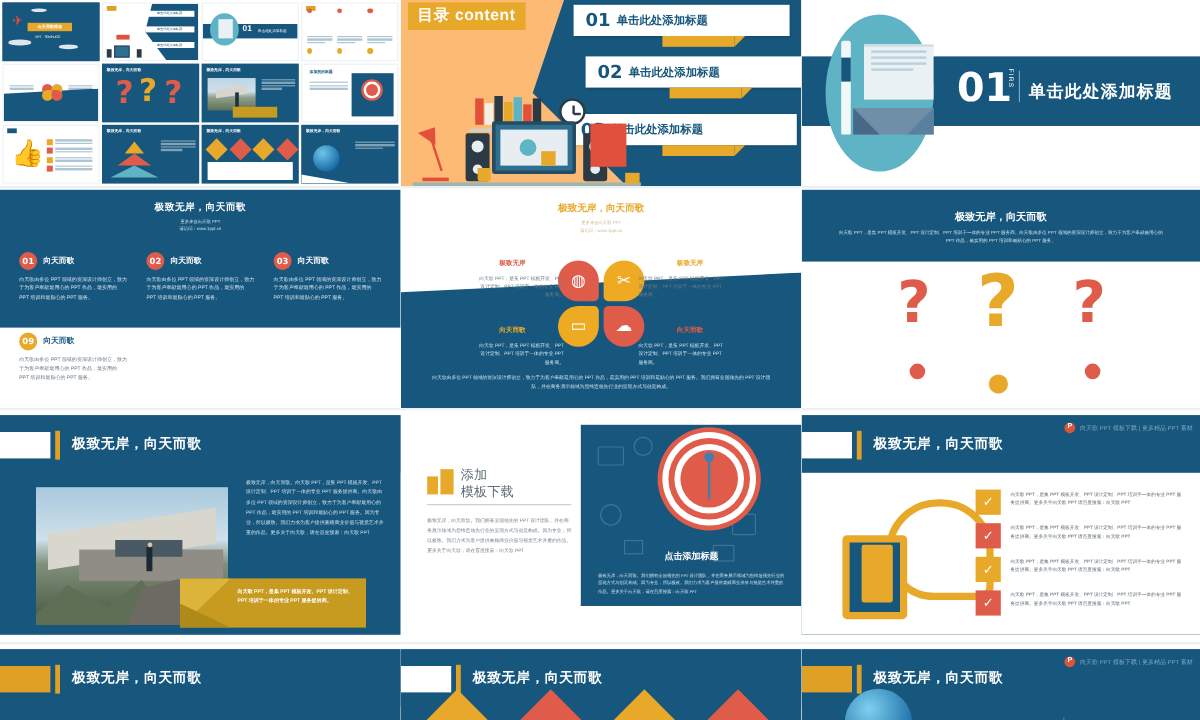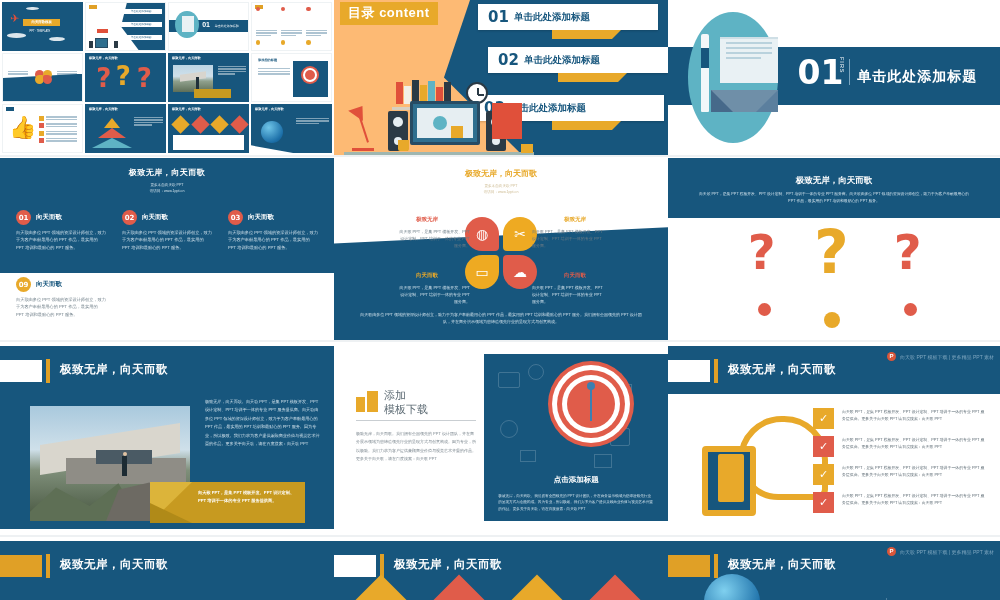--- a/index.html
+++ b/index.html
@@ -201,21 +201,21 @@
      clip-path:polygon(0 100%,18% 22%,62% 4%,100% 52%,100% 100%); }
   .c7-txt { position:absolute; left:205px; right:14px; top:52px; color:#cfe0ea; font-size:4.1px; line-height:2.05; }
   .c7-cap { position:absolute; left:150px; top:136px; width:155px; height:41px; background:#c79a20; }
   .c7-cap .fold { position:absolute; left:0; top:0; width:42px; height:41px; background:#dcb43a;
      clip-path:polygon(0 0,100% 0,0 100%); }
   .c7-cap .fold2 { position:absolute; left:0; bottom:0; width:42px; height:20px; background:#b08a18;
      clip-path:polygon(0 100%,100% 100%,0 0); }
   .c7-cap .t { position:absolute; left:48px; right:6px; top:7px; color:#fff; font-size:4.2px; line-height:1.95; font-weight:bold; }
 
   
-  .c8-right { position:absolute; right:0; top:8px; bottom:8px; width:55%; background:#17567d; }
+  .c8-right { position:absolute; right:0; top:8px; bottom:24px; width:55%; background:#17567d;font-family:Liberation Serif, serif; }
   .c8-ico { position:absolute; left:22px; top:44px; width:22px; height:22px; }
   .c8-ico i { position:absolute; bottom:0; background:#e8a92a; display:block; }
   .c8-h1 { position:absolute; left:50px; top:42px; color:#5d6b74; font-size:11px; }
   .c8-h2 { position:absolute; left:50px; top:56px; color:#5d6b74; font-size:11px; }
   .c8-rule { position:absolute; left:22px; top:74px; width:120px; height:1px; background:#c9ced2; }
   .c8-body { position:absolute; left:22px; top:84px; width:120px; color:#7c878f; font-size:4px; line-height:2.1; }
   .c8-target { position:absolute; left:58%; top:30%; transform:translate(-50%,-50%); width:48px; height:48px;
      border-radius:50%; background:#e05c4a;
      box-shadow:0 0 0 5px #fff, 0 0 0 10px #e05c4a, 0 0 0 15px #fff, 0 0 0 19px #e05c4a; }
   .c8-dart { position:absolute; left:58%; top:30%; transform:translate(-50%,-50%); width:2px; height:34px;

